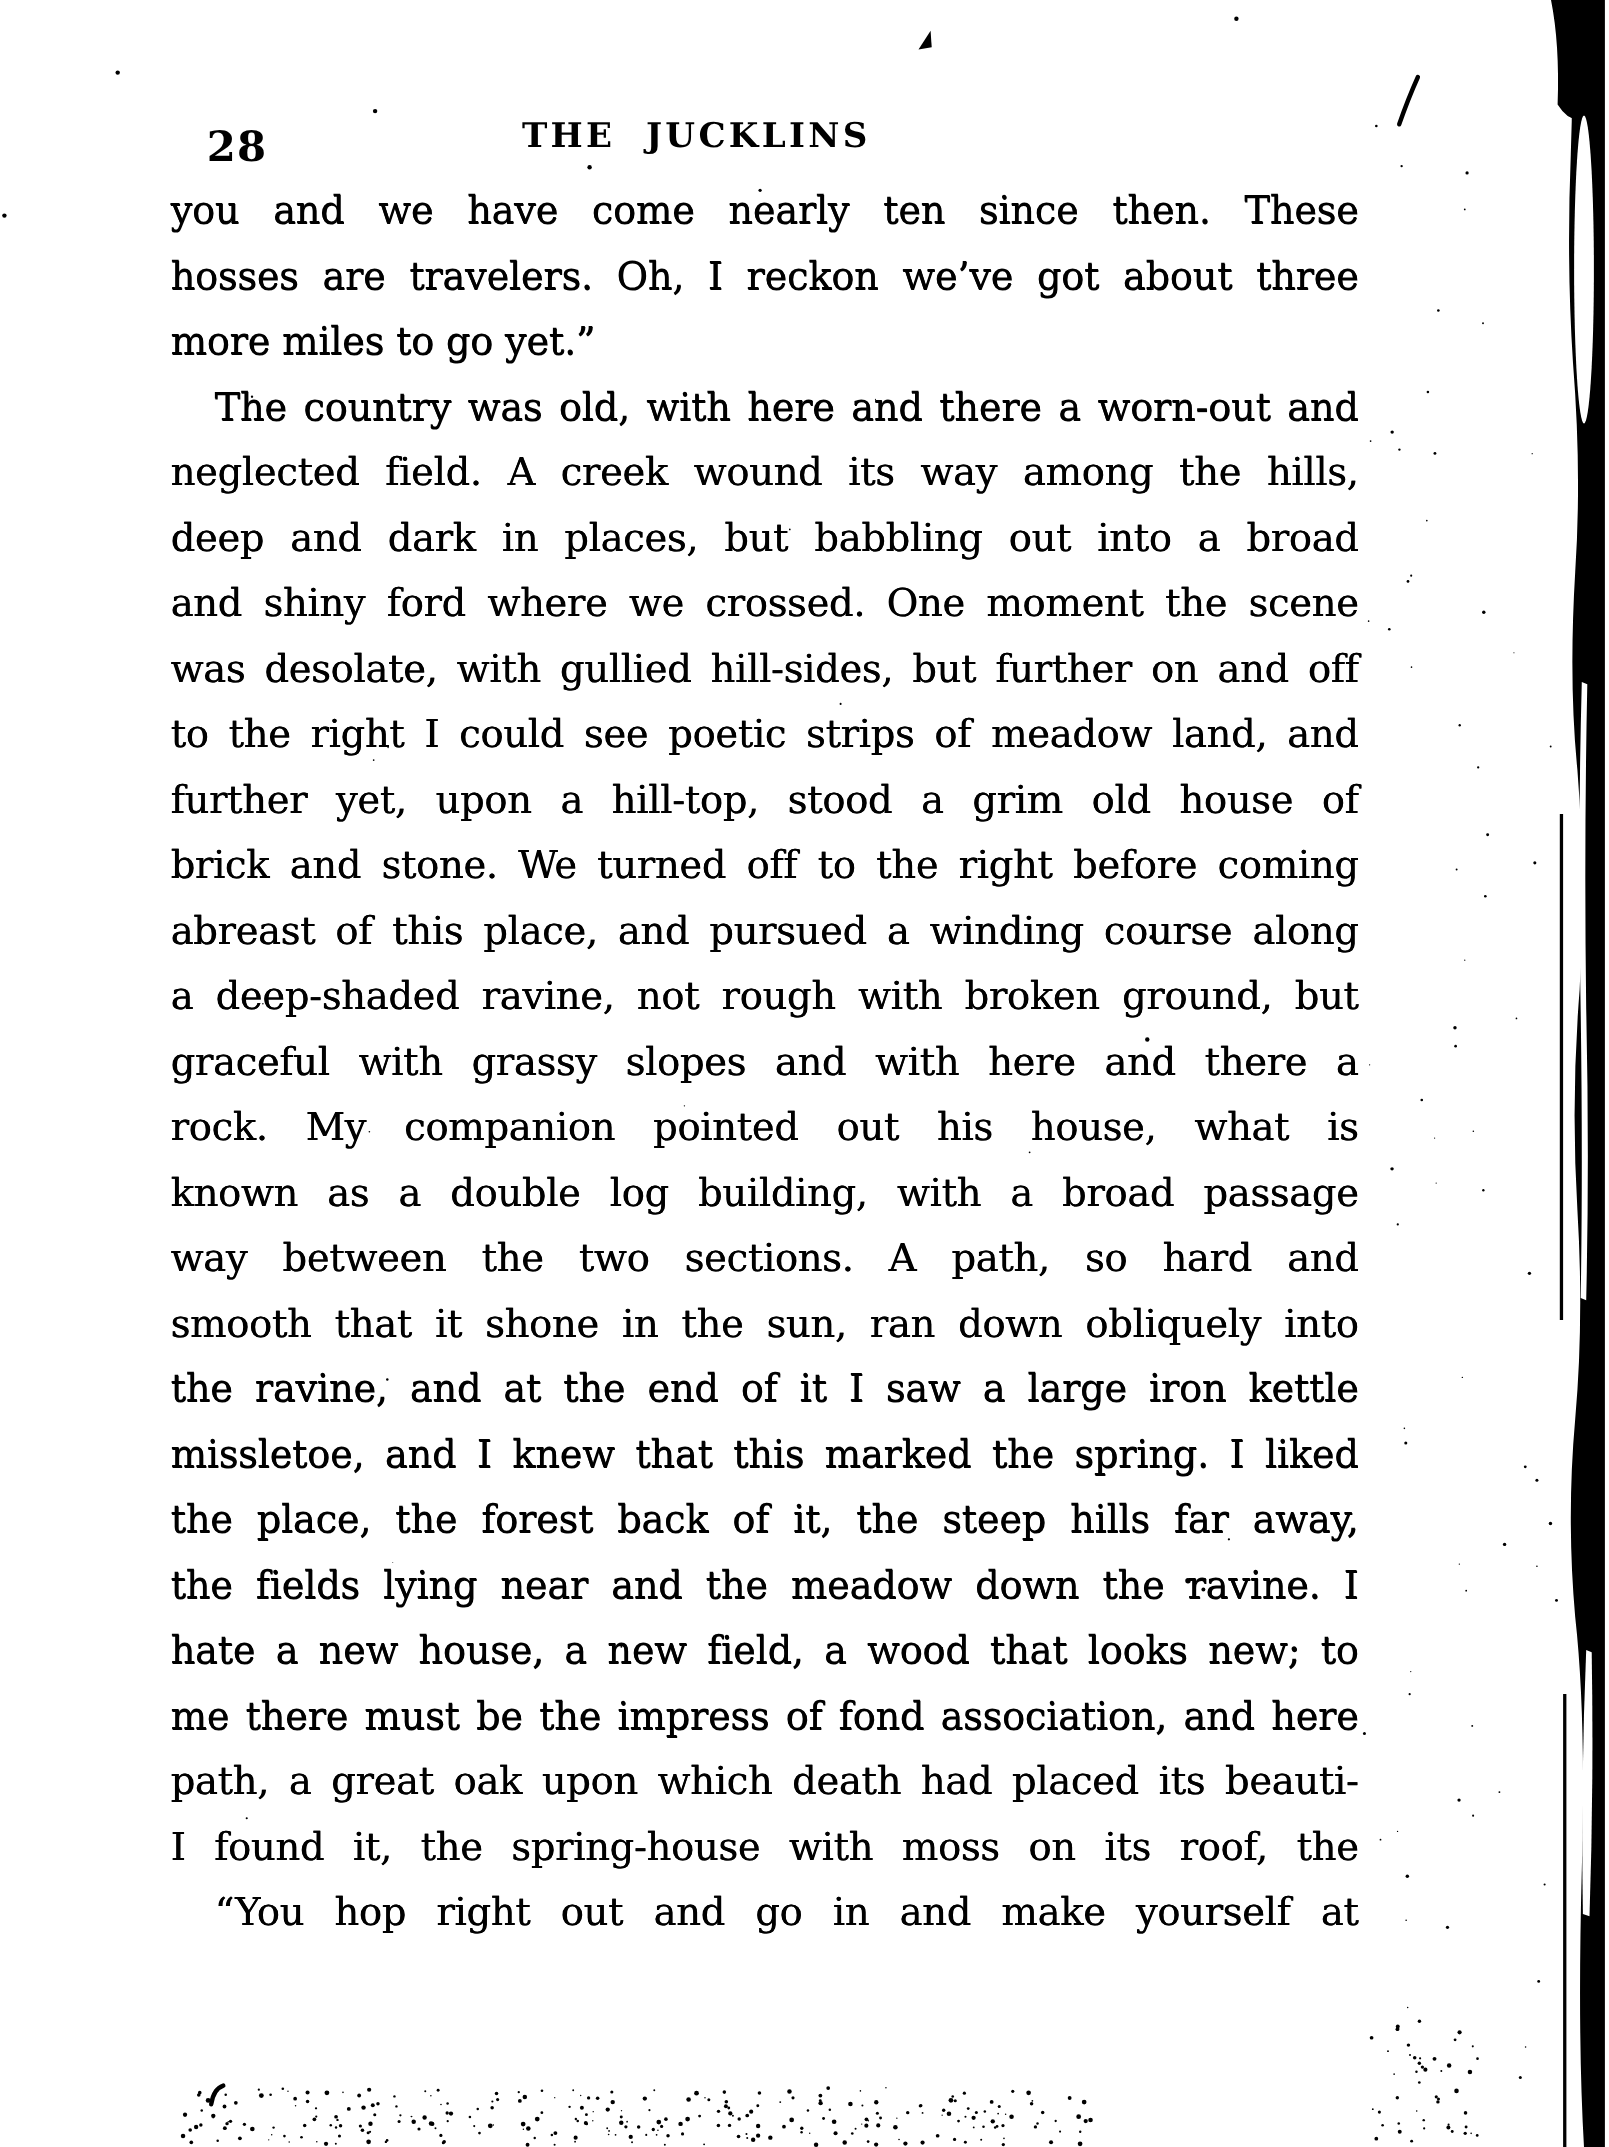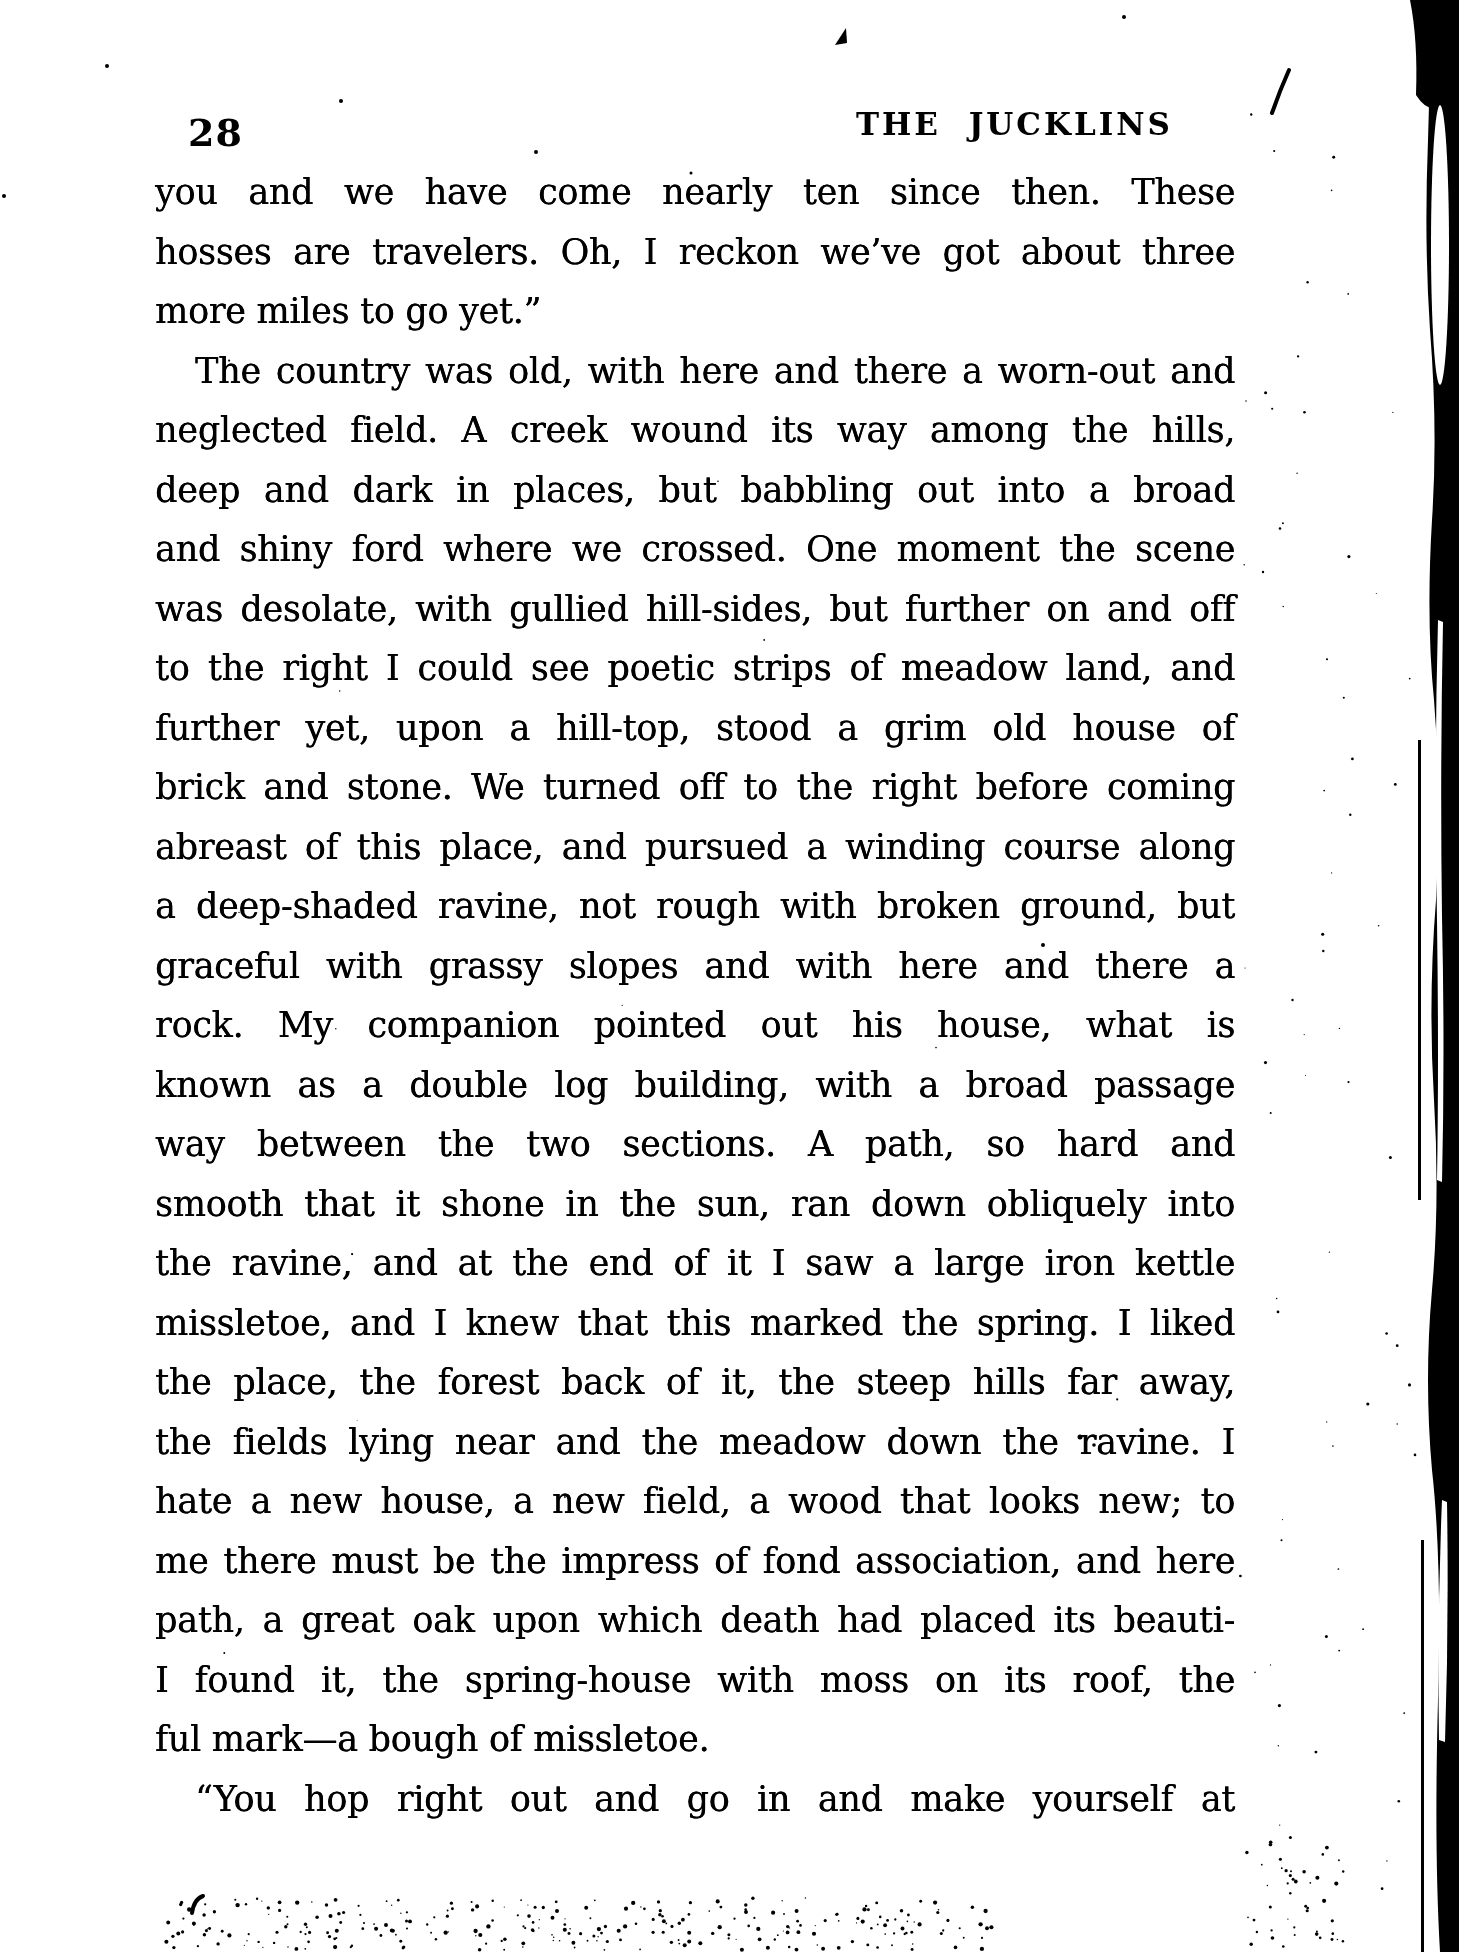--- a/index.html
+++ b/index.html
@@ -12,21 +12,21 @@
     color: #000000;
   }
   .page { position: absolute; inset: 0; }
   .folio {
     position: absolute; left: 188px; top: 110px;
     font-size: 38px; font-weight: bold;
     letter-spacing: 1px;
   }
   .running-head {
     position: absolute; left: 155px; top: 106px; width: 1080px;
-    text-align: right;
+    text-align: center;
     transform: translateX(-62px);
     font-size: 31px; font-weight: bold;
     letter-spacing: 3px; word-spacing: 14px;
   }
   .text {
     position: absolute; left: 155px; top: 163px; width: 1080px;
   }
   .line {
     height: 59.5px; line-height: 59.5px;
     font-size: 35px;
@@ -77,21 +77,20 @@
       <div class="line">way between the two sections. A path, so hard and</div>
       <div class="line">smooth that it shone in the sun, ran down obliquely into</div>
       <div class="line">the ravine, and at the end of it I saw a large iron kettle</div>
       <div class="line">missletoe, and I knew that this marked the spring. I liked</div>
       <div class="line">the place, the forest back of it, the steep hills far away,</div>
       <div class="line">the fields lying near and the meadow down the ravine. I</div>
       <div class="line">hate a new house, a new field, a wood that looks new; to</div>
       <div class="line">me there must be the impress of fond association, and here</div>
       <div class="line">path, a great oak upon which death had placed its beauti-</div>
       <div class="line">I found it, the spring-house with moss on its roof, the</div>
-      <div class="line no-justify">ful mark—a bough of missletoe.</div>
       <div class="line indent">“You hop right out and go in and make yourself at</div>
     </main>
 
   <svg class="band" viewBox="0 0 75 1952" width="75" height="1952" xmlns="http://www.w3.org/2000/svg">
     <path fill="#000000" d="M38,0 Q43,60 40,140 Q36,240 42,330 Q50,430 44,520 Q38,620 46,700
          Q54,800 48,900 Q40,1000 46,1100 Q52,1200 44,1290 Q36,1380 44,1470
          Q54,1560 50,1700 Q46,1850 52,1952 L71,1952 L71,0 Z"></path>
     <path fill="#000000" d="M22,0 Q30,40 28,95 Q40,114 54,106 L52,0 Z"></path>
     <ellipse cx="52" cy="245" rx="9" ry="140" fill="#ffffff"></ellipse>
     <path fill="#ffffff" d="M50,620 q-4,150 -1,300 q2,140 0,260 l5,2 q3,-130 0,-265 q-2,-150 1,-295 z"></path>

